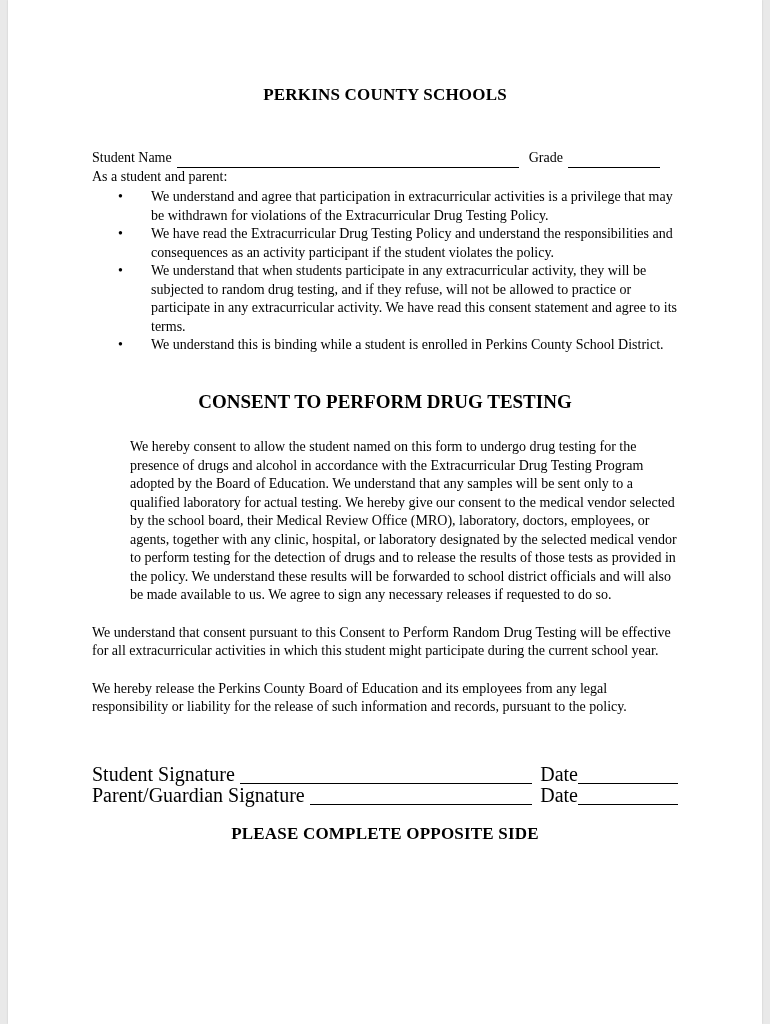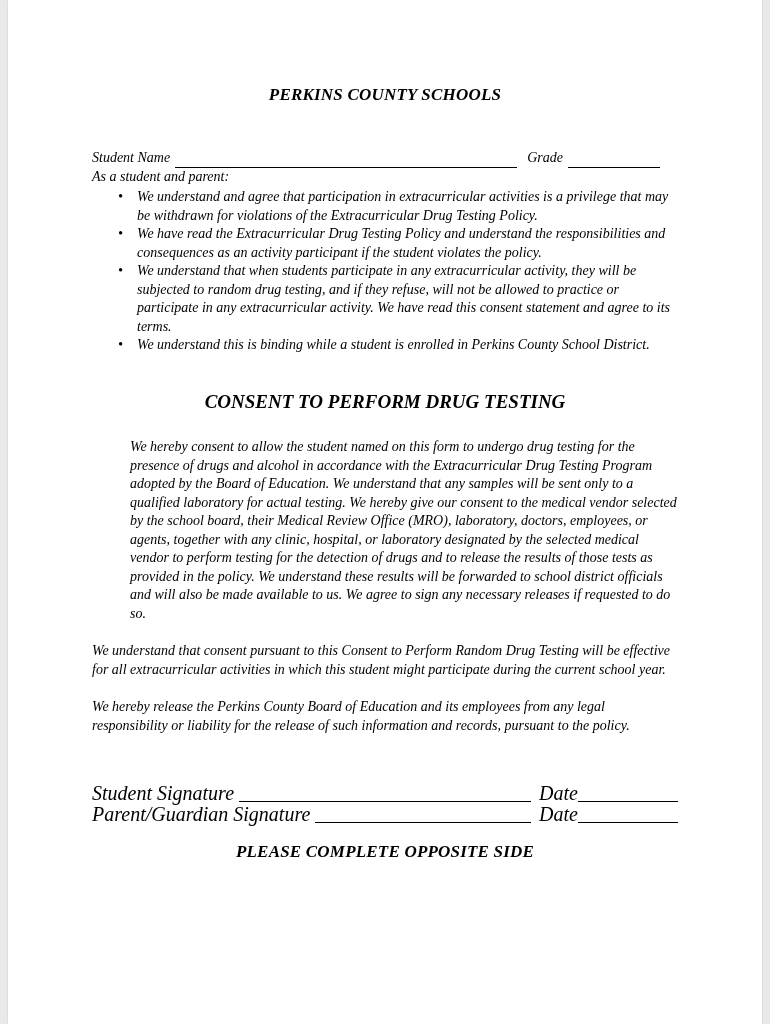--- a/index.html
+++ b/index.html
@@ -1,15 +1,15 @@
 <!DOCTYPE html>
 <html><head>
 <meta charset="utf-8">
 <style>
-  * { margin: 0; padding: 0; box-sizing: border-box; font-style: italic; }
+  * { margin: 0; padding: 0; box-sizing: border-box; }
   html, body { background: #e9e9e9; }
   body {
     font-family: "Liberation Serif", serif;
     color: #000;
     -webkit-font-smoothing: antialiased;
   }
   .page {
     width: 754px;
     min-height: 1024px;
     margin: 0 auto;
@@ -39,21 +39,21 @@
     border-bottom: 1px solid #000;
     height: 1.05em;
   }
   .name-line   { width: 342px; margin-left: 5px; }
   .grade-line  { width: 92px;  margin-left: 5px; }
   .grade-label { margin-left: 10px; }
   .intro-line { }
   .bullet-list { margin-top: 2px; padding-left: 26px; }
   .bullet-item { display: flex; }
   .bullet-marker { width: 19px; flex: 0 0 19px; }
-  .bullet-text { flex: 1; }
+  .bullet-text { flex: 1; margin-left: 14px; }
   .section-heading {
     text-align: center;
     font-weight: bold;
     font-size: 19px;
     margin-top: 38px;
   }
   .para { margin-top: 19px; }
   .para.first { margin-top: 27px; margin-left: 38px; }
   .sig-block { margin-top: 46px; }
   .sig-row {

